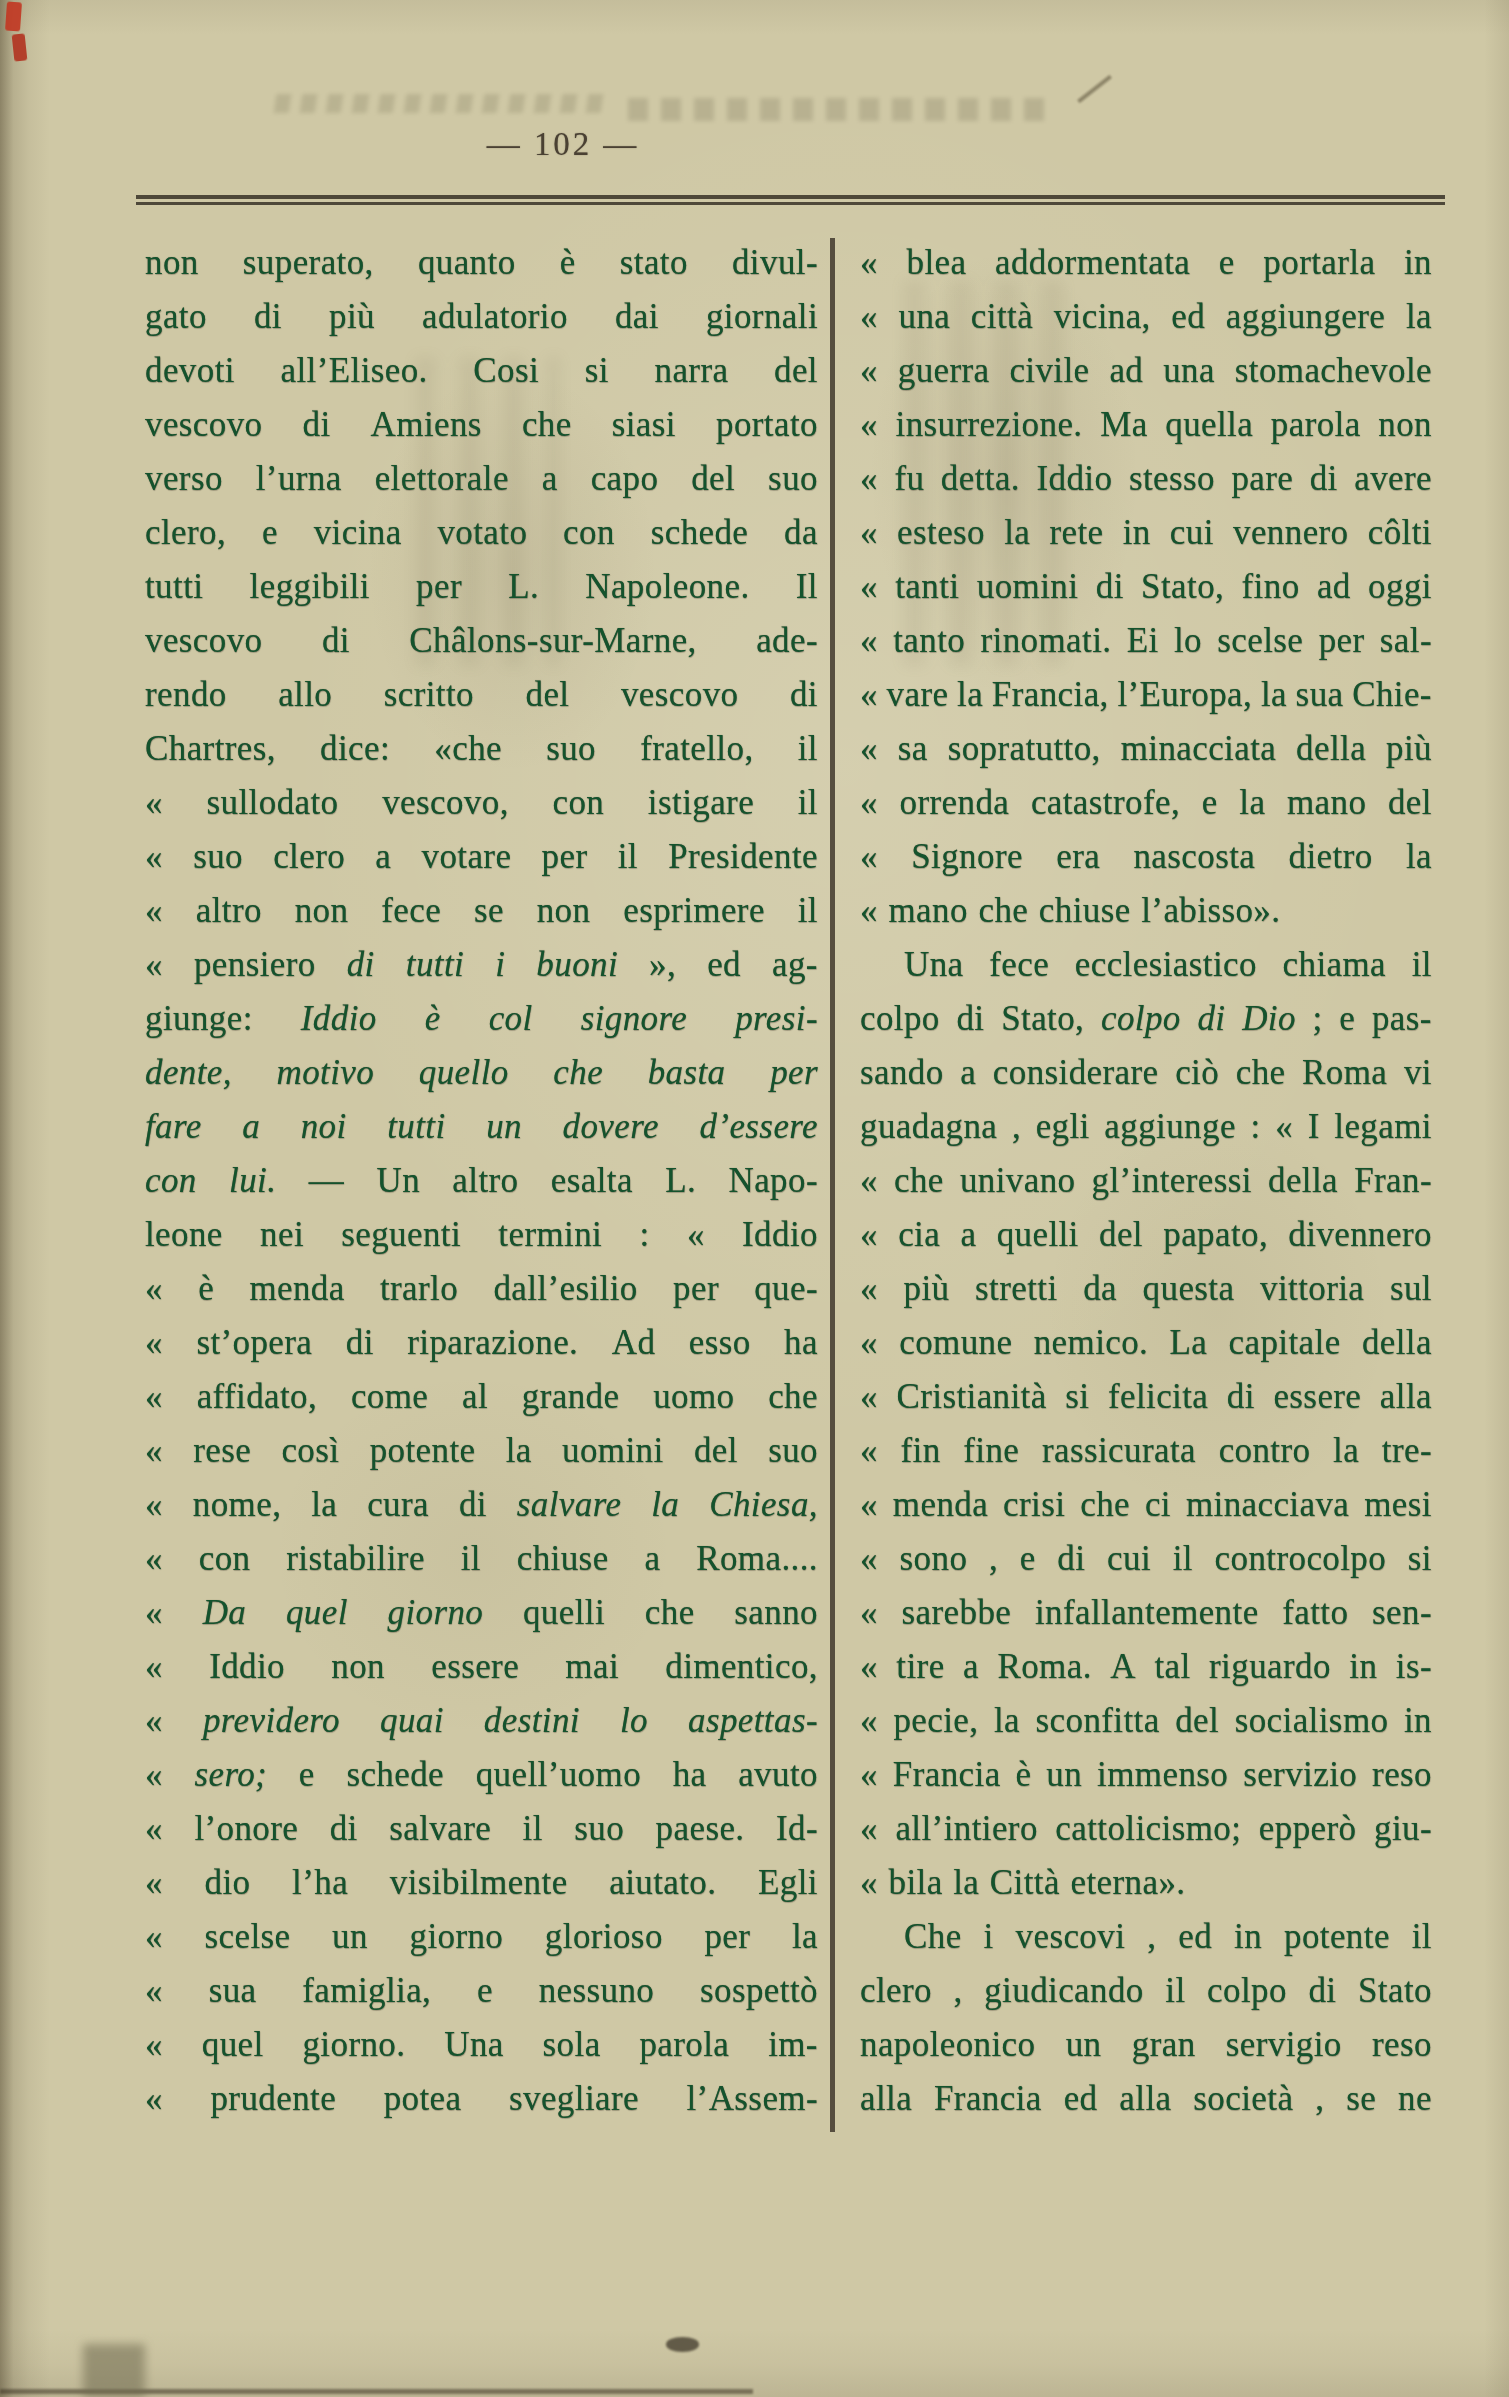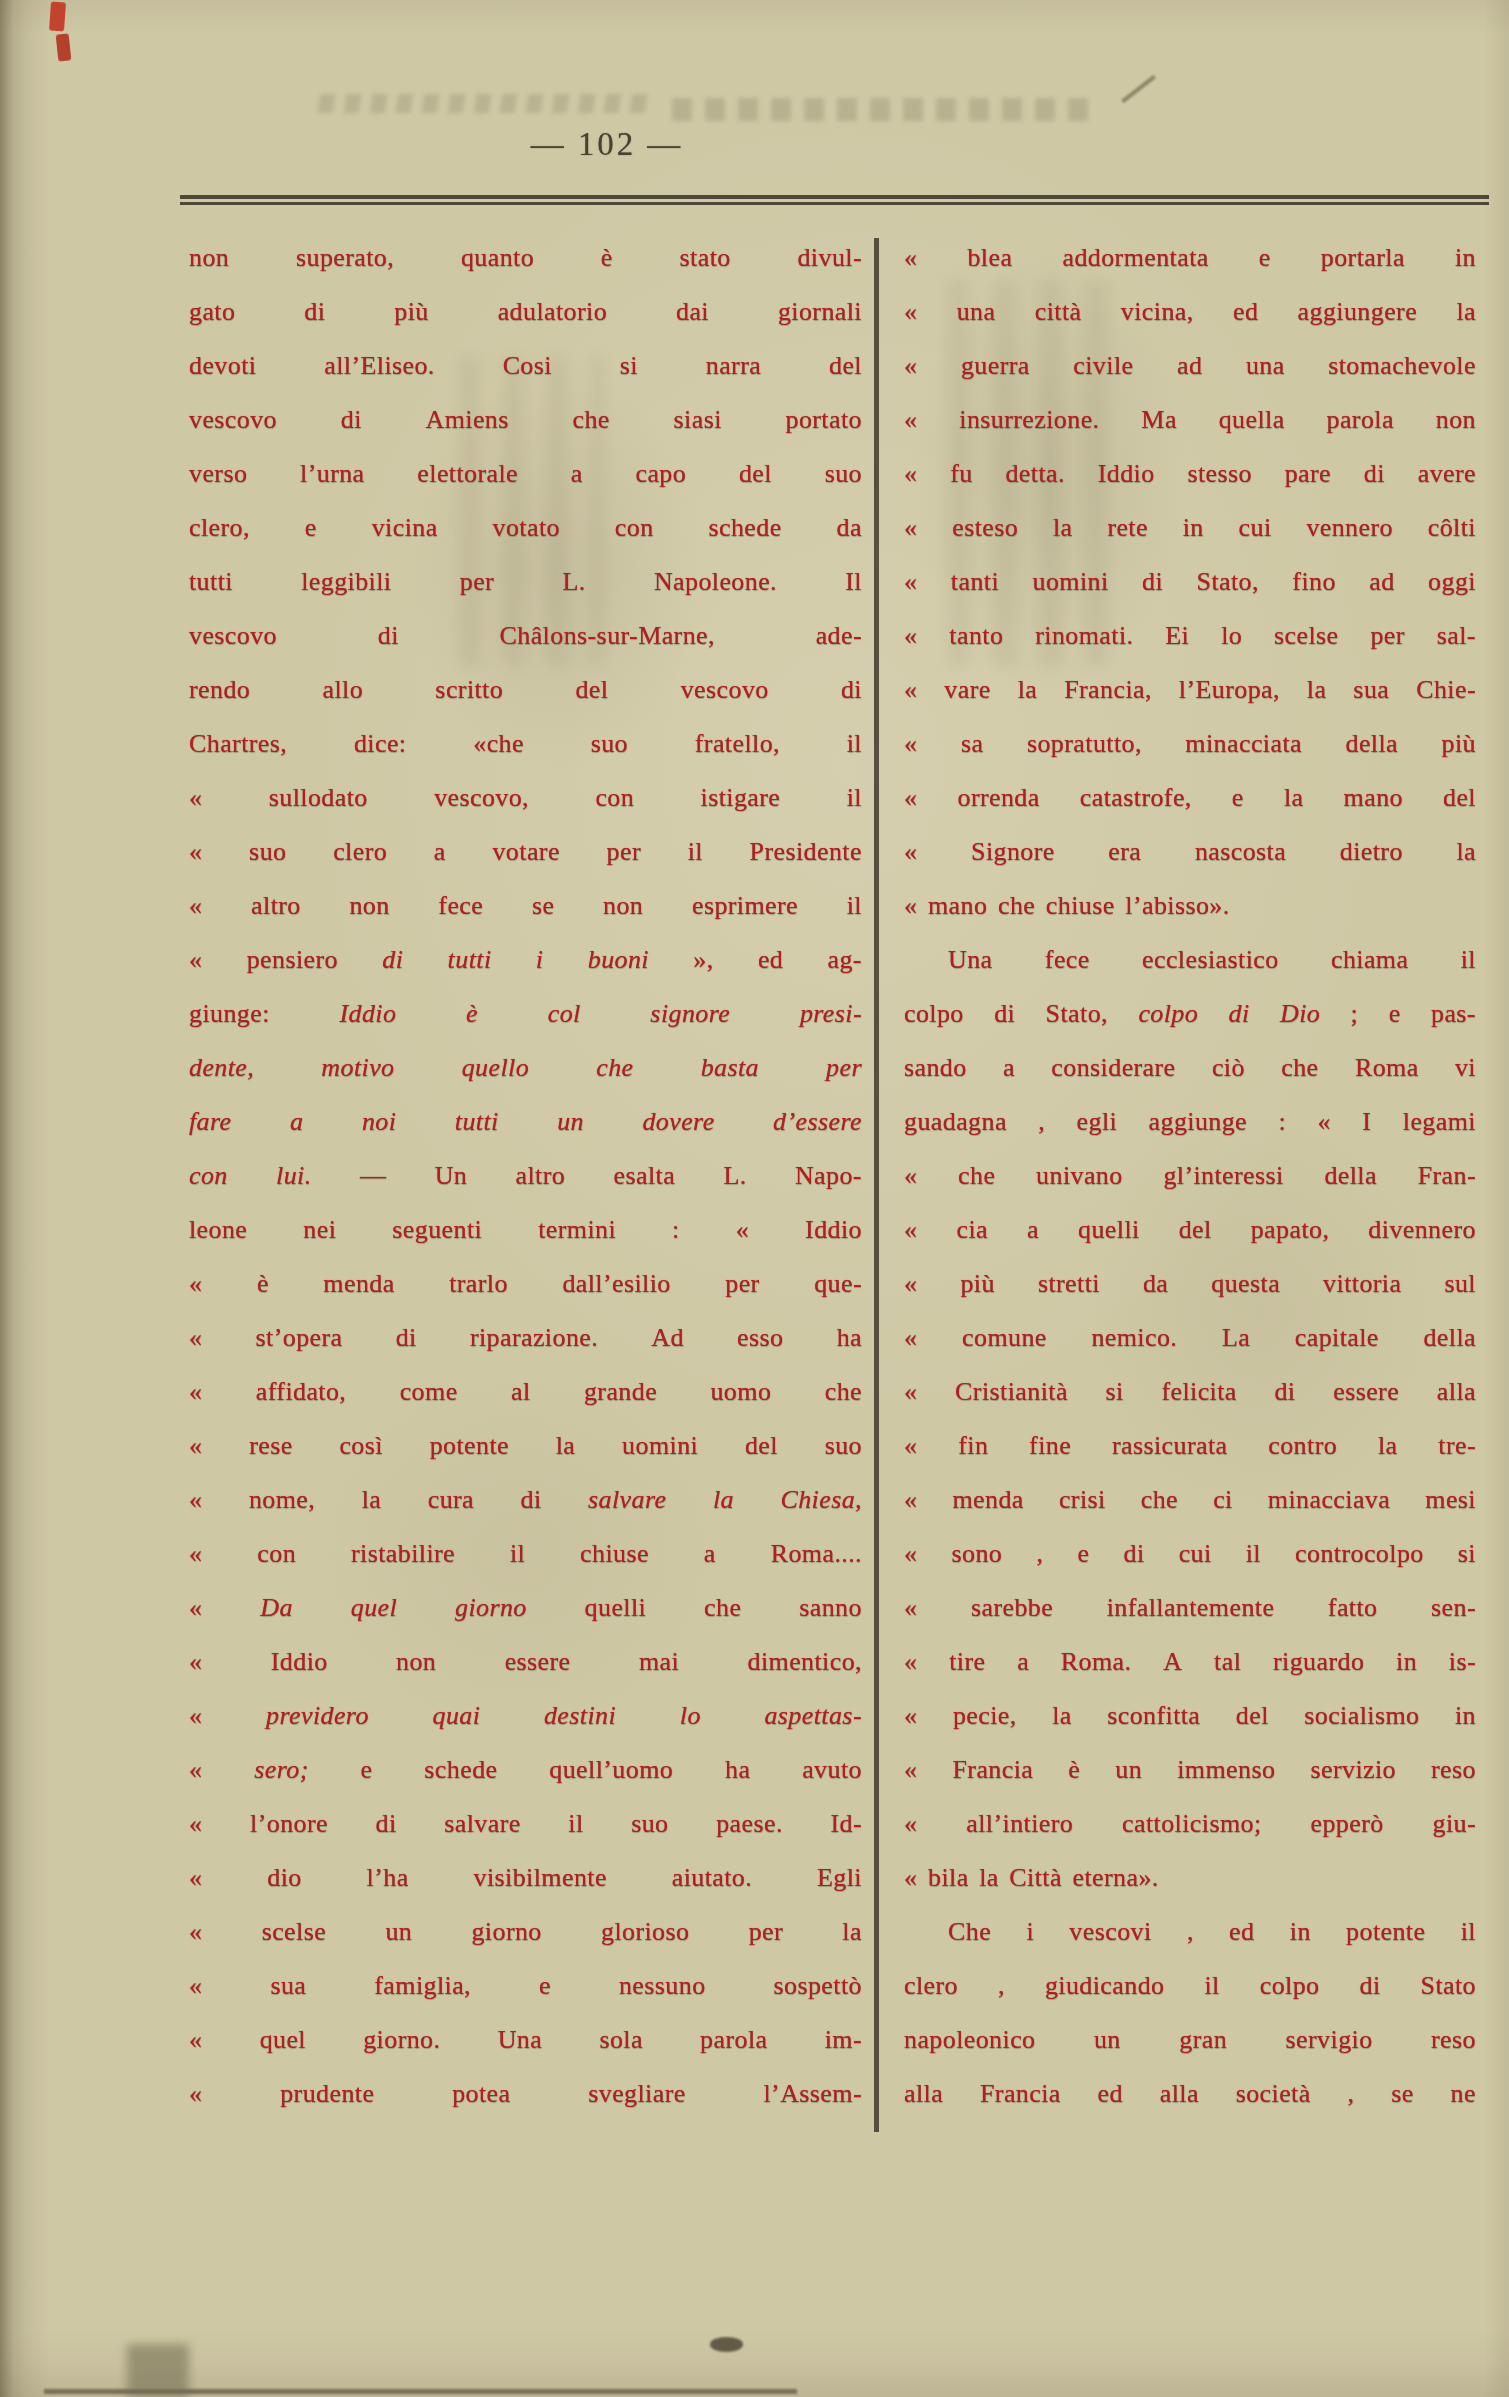--- a/index.html
+++ b/index.html
@@ -38,33 +38,33 @@
   .page-number{
     position:absolute;left:447px;top:126px;width:232px;text-align:center;
     font-size:33px;color:#4a4133;letter-spacing:2.9px;
     text-shadow:0 0 1.2px rgba(74,65,51,.6);
   }
   .rule{position:absolute;left:136px;width:1309px;background:#3c352a;opacity:.88;}
   .rule-top{top:195px;height:3.9px;}
   .rule-bot{top:202px;height:2.9px;}
   .divider{position:absolute;left:830px;top:238px;width:4.8px;height:1894px;background:#463e31;filter:blur(0.4px);opacity:.88;}
 
-  .col{position:absolute;top:243px;color:#b91c1c;font-size:26px;letter-spacing:0.4px;
+  .col{position:absolute;top:243px;color:#14532d;font-size:35px;letter-spacing:0.4px;
        text-shadow:0 0 0.9px rgba(62,54,42,.65), 0.4px 0.5px 0.7px rgba(62,54,42,.28);}
   .col-left{left:145px;width:673px;}
   .col-right{left:860px;width:572px;}
   .line{display:flex;justify-content:space-between;align-items:baseline;height:54px;white-space:nowrap;}
   .line.short{justify-content:flex-start;gap:10.6px;}
   .line.indent{padding-left:44px;}
   .it{font-style:italic;}
 </style>
 </head>
 <body>
 
-<div style="position:absolute;inset:0;margin-left:44px;">
+<div style="position:absolute;inset:0;">
   <div class="stain s1"></div>
   <div class="stain s2"></div>
   <div class="stain s3"></div>
   <div class="stain s4"></div>
 
   <div class="red-mark r1"></div>
   <div class="red-mark r2"></div>
 
   <div class="ghost g1"></div>
   <div class="ghost g2"></div>

